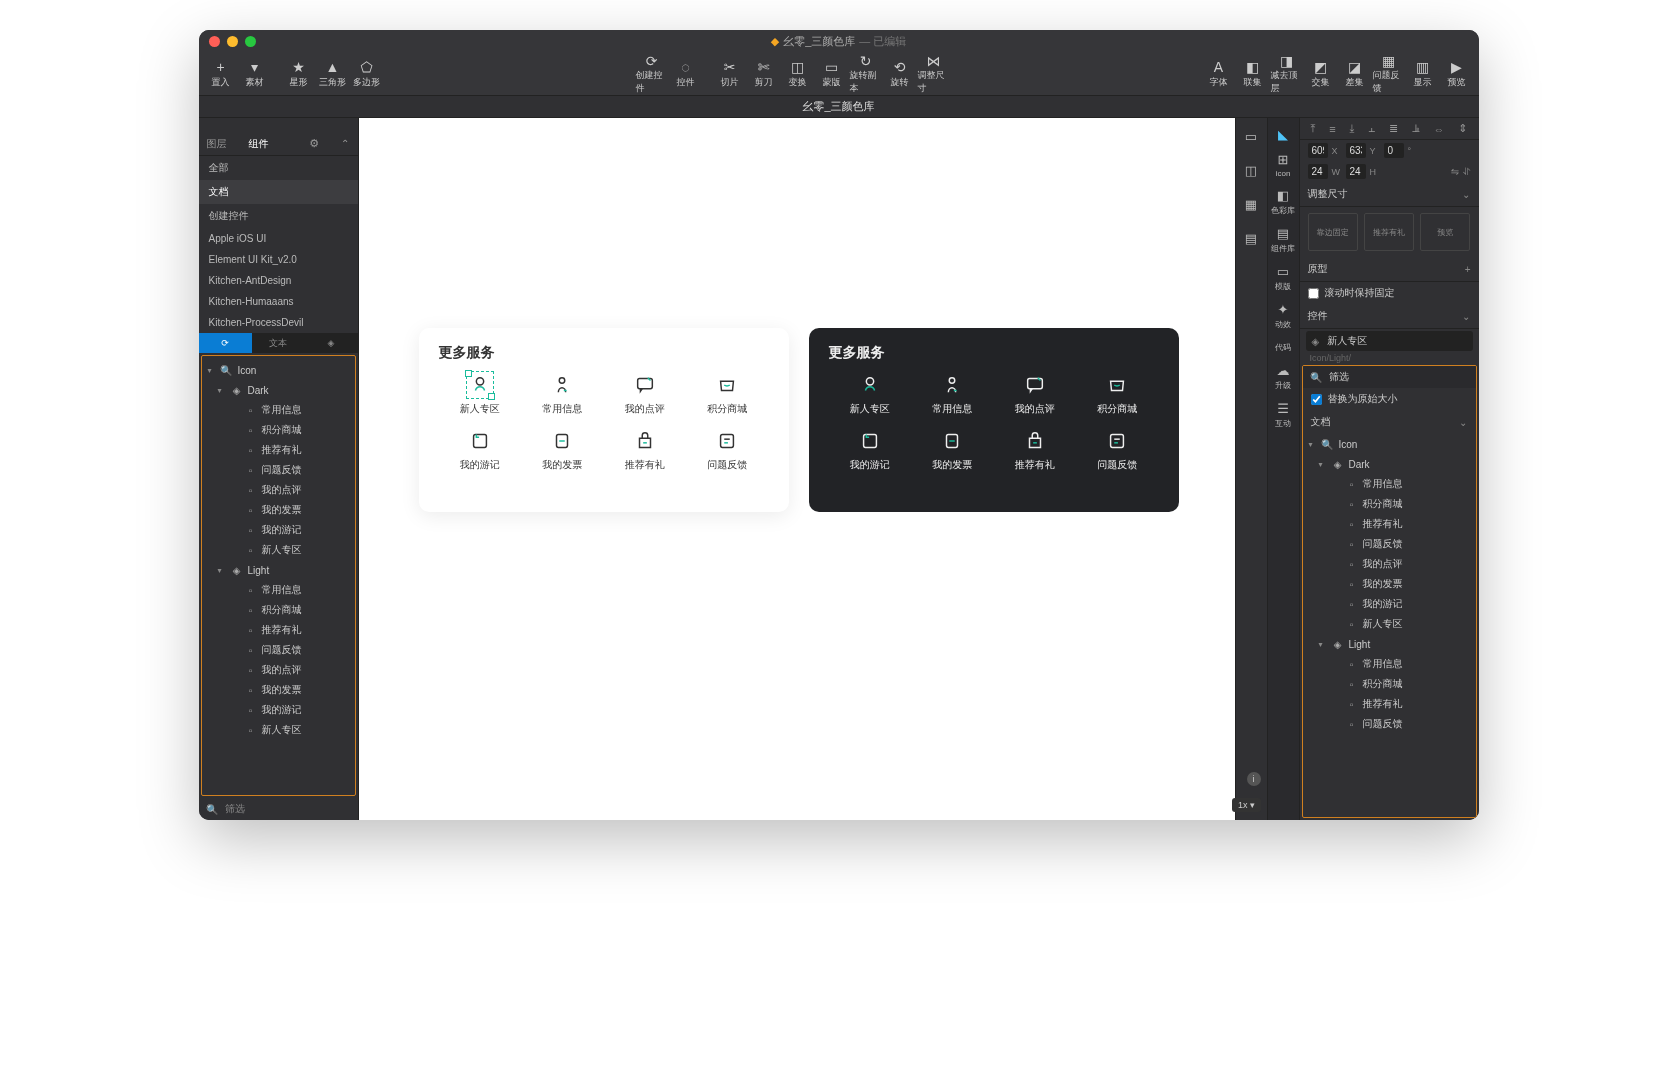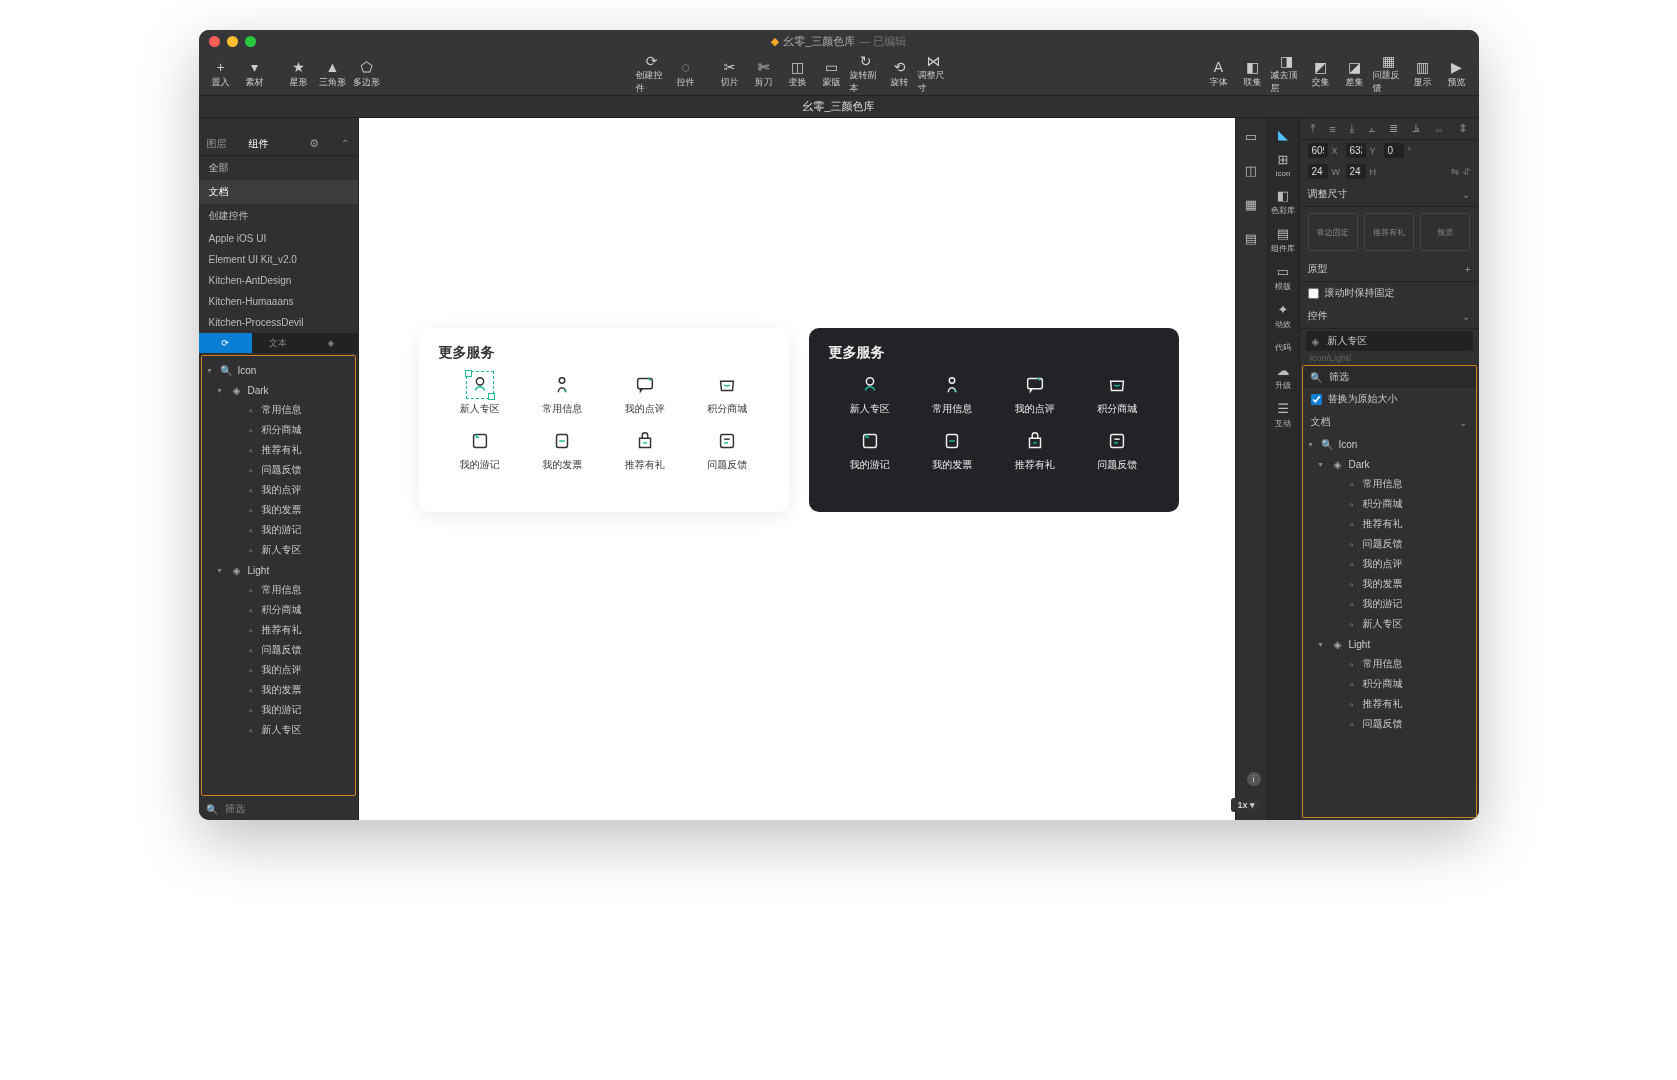--- a/index.html
+++ b/index.html
@@ -80,21 +80,21 @@
 .insp-section .caret { color: #888; }
 .pin-panel { padding: 6px 8px; display: flex; gap: 6px; }
 .pin-box { flex: 1; height: 38px; border: 1px solid #444; border-radius: 2px; display: flex; align-items: center; justify-content: center; font-size: 8px; color: #888; position: relative; }
 .insp-check { display: flex; align-items: center; gap: 6px; padding: 4px 8px; }
 .insp-check input { width: 11px; height: 11px; accent-color: #0a7dd4; }
 .insp-overlay { border: 1px solid #d08020; margin: 2px; border-radius: 2px; flex: 1; overflow: auto; }
 .insp-overlay .search-row { display: flex; align-items: center; gap: 6px; padding: 4px 8px; background: #2a2a2d; }
 .insp-overlay .search-row .glyph { color: #888; }
 .insp-tree .tree-row { font-size: 10px; }
 
-.zoom-badge { position: absolute; right: 218px; bottom: 8px; background: #333; color: #ccc; font-size: 9px; padding: 2px 6px; border-radius: 3px; font-weight: bold; }
+.zoom-badge { position: absolute; right: 218px; bottom: 8px; background: #333; color: #ccc; font-size: 9px; padding: 2px 6px; border-radius: 3px; }
 .info-badge { position: absolute; right: 218px; bottom: 34px; width: 14px; height: 14px; border-radius: 50%; background: #555; color: #ccc; font-size: 9px; display: flex; align-items: center; justify-content: center; }
 
 
 svg { stroke-width: 1.6; fill: none; }
 .panel-light svg { stroke: #333; }
 .panel-dark svg { stroke: #eee; }
 .accent { stroke: #1abc9c; }
 </style>
 </head>
 <body>

